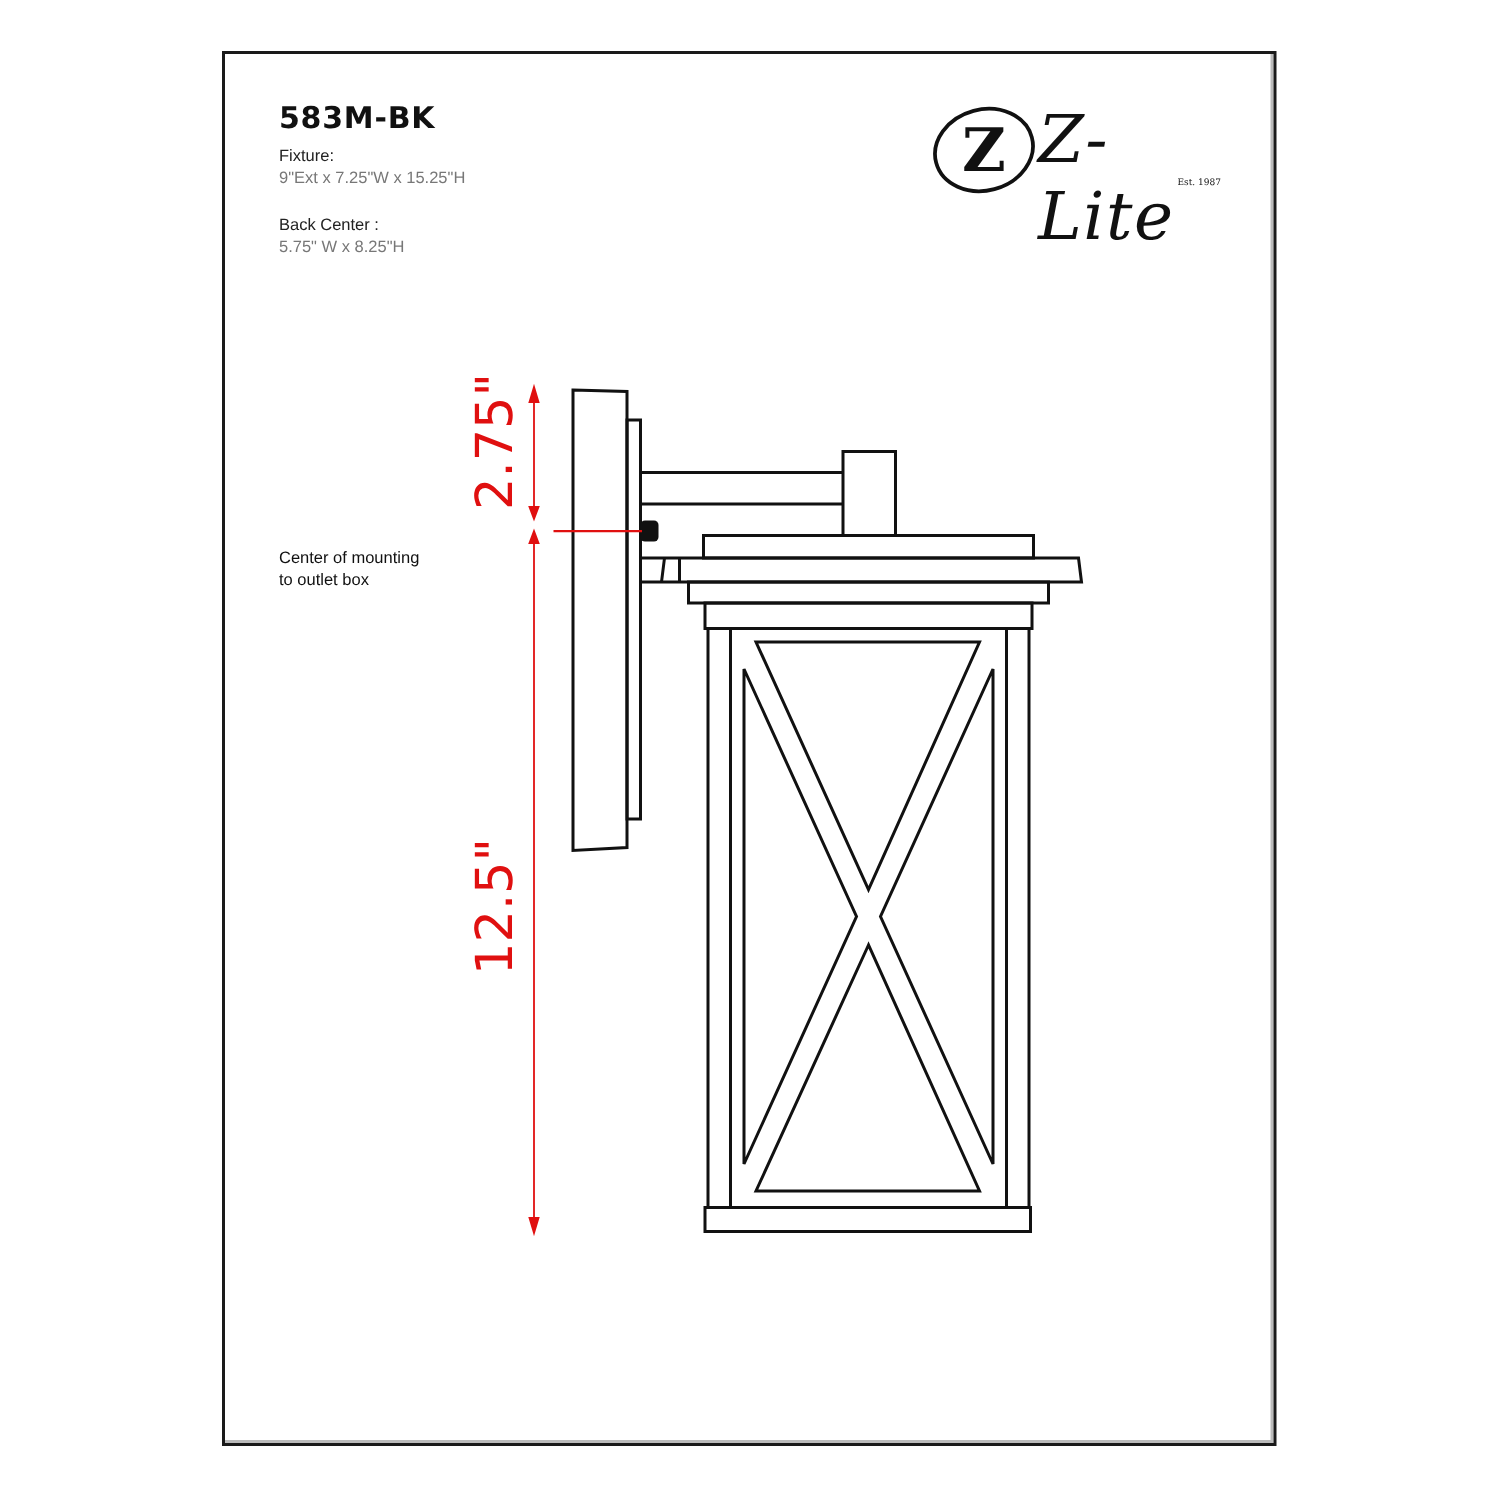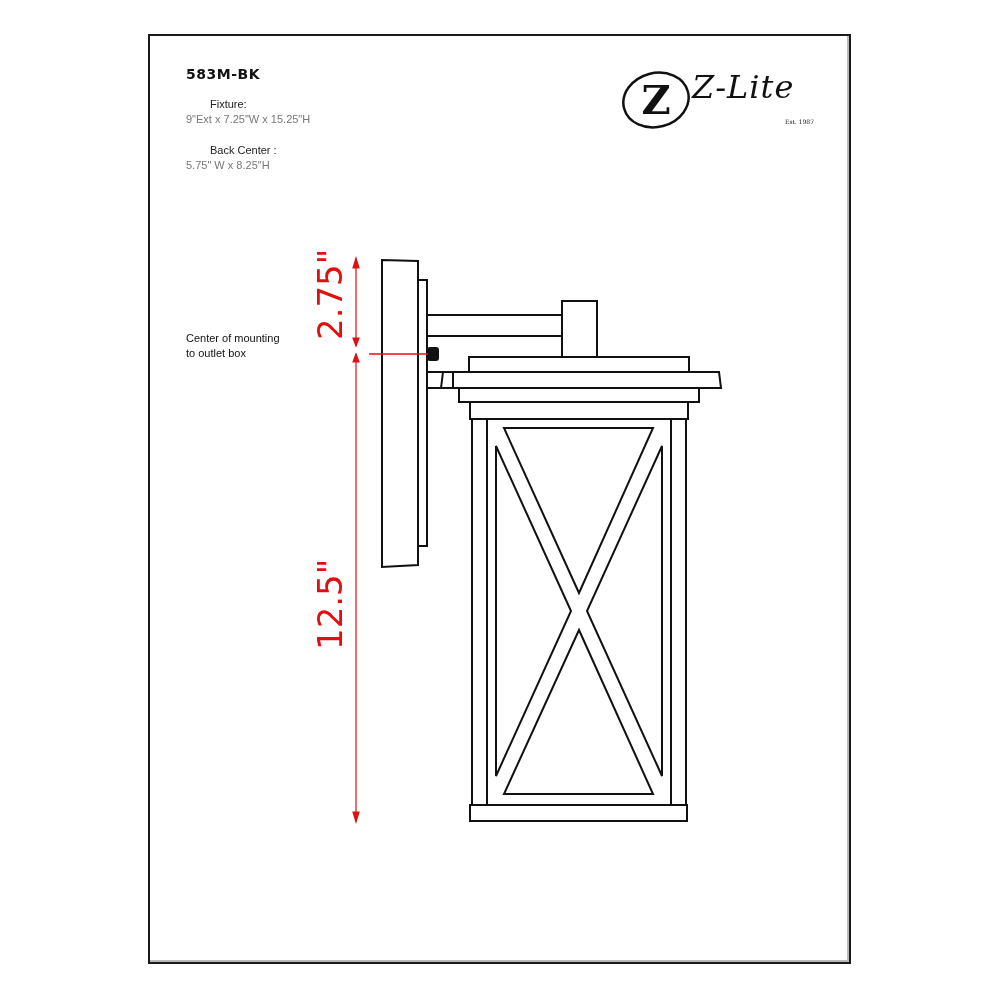--- a/index.html
+++ b/index.html
@@ -1,23 +1,23 @@
 <!DOCTYPE html>
 <html><head>
 <meta charset="utf-8">
 <style>
   html, body { margin: 0; padding: 0; background: #ffffff; }
   body { width: 1000px; height: 1000px; position: relative; overflow: hidden; font-family: "Liberation Sans", sans-serif; }
   .frame { position: absolute; left: 148px; top: 34px; width: 703px; height: 930px; border: 2px solid #1a1a1a; box-shadow: inset -2px -2px 0 #bbb; box-sizing: border-box; }
-  .model { position: absolute; left: 186px; top: 66px; font-size: 14px; font-weight: bold; color: #111; letter-spacing: 0.5px; font-family: "DejaVu Sans", sans-serif; }
-  .label { position: absolute; left: 186px; font-size: 11px; color: #222; margin-left: 24px; }
+  .model { position: absolute; left: 186px; top: 66px; font-size: 20px; font-weight: bold; color: #111; letter-spacing: 0.5px; font-family: "DejaVu Sans", sans-serif; }
+  .label { position: absolute; left: 186px; font-size: 11px; color: #222; }
   .value { position: absolute; left: 186px; font-size: 11px; color: #777; }
-  .note { position: absolute; left: 186px; top: 331px; font-size: 11px; color: #111; line-height: 15px; width: 140px; }
+  .note { position: absolute; left: 186px; top: 365px; font-size: 11px; color: #111; line-height: 15px; width: 140px; }
   .logo { position: absolute; left: 620px; top: 64px; width: 210px; height: 70px; }
-  .logo-text { position: absolute; left: 72px; top: 4px; font-family: "DejaVu Serif", serif; font-style: italic; font-size: 32px; color: #111; letter-spacing: 1px; }
+  .logo-text { position: absolute; left: 72px; top: 4px; font-family: "DejaVu Serif", serif; font-style: italic; font-size: 44px; color: #111; letter-spacing: 1px; }
   .logo-est { position: absolute; left: 165px; top: 54px; font-family: "DejaVu Serif", serif; font-size: 6px; color: #111; }
   svg.drawing { position: absolute; left: 0; top: 0; }
   .dim { position: absolute; color: #e01010; font-size: 34px; transform: rotate(-90deg); transform-origin: center; white-space: nowrap; font-family: "DejaVu Sans", sans-serif; }
 </style>
 </head>
 <body>
 
 <div class="frame"></div>
 
 <div class="model">583M-BK</div>

